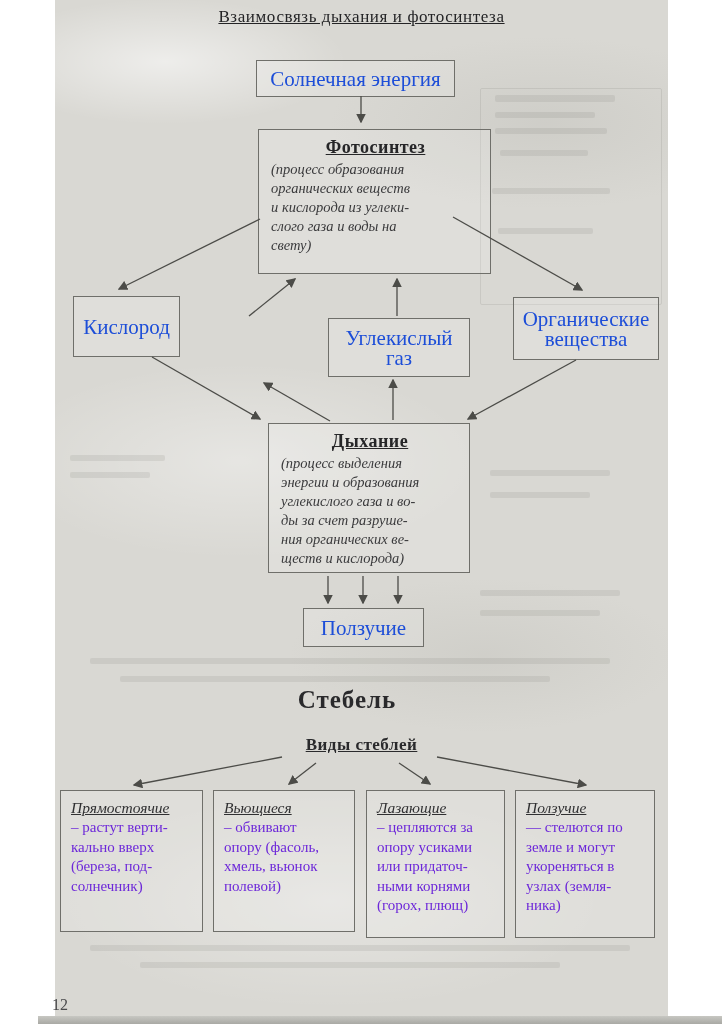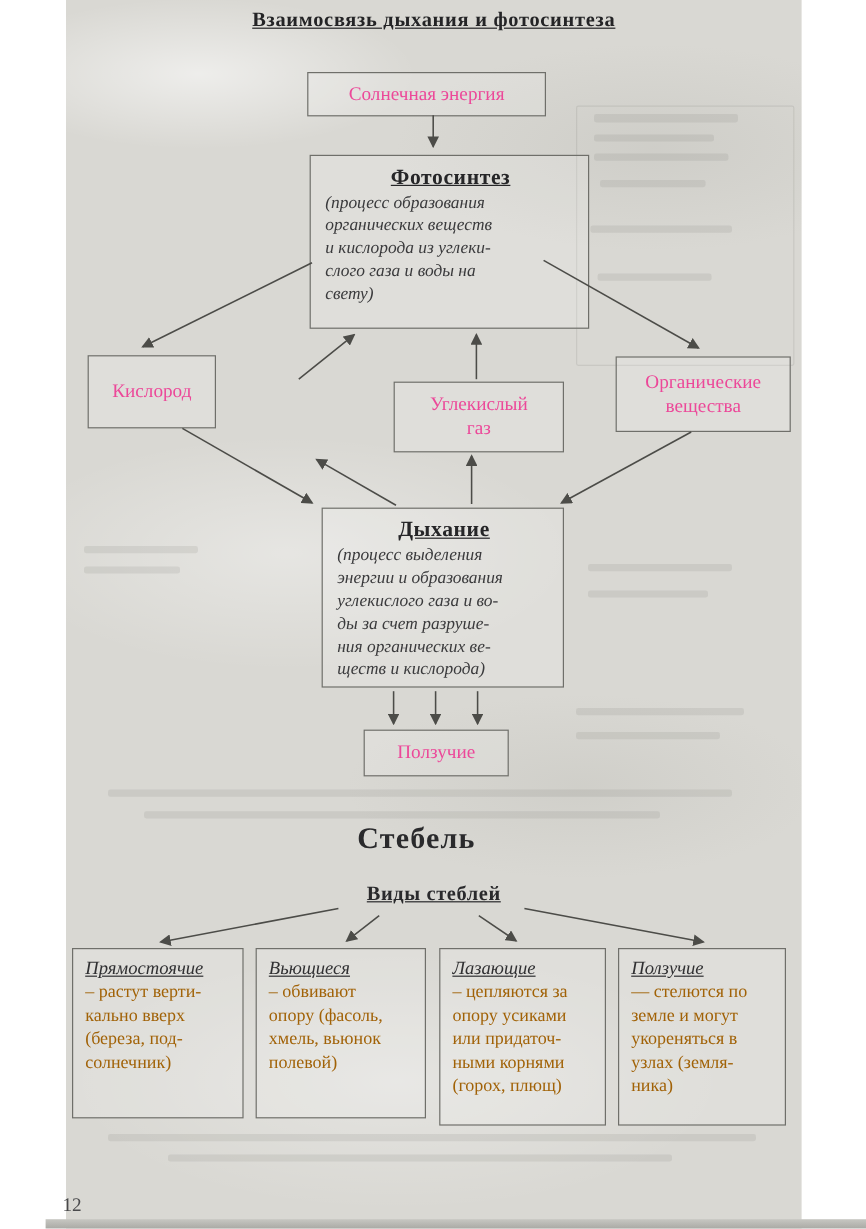--- a/index.html
+++ b/index.html
@@ -24,39 +24,39 @@
   .ghost-box{position:absolute;border:1px solid rgba(130,130,122,0.18);border-radius:2px;}
   #page-edge-shadow{
     position:absolute;left:38px;top:1016px;width:684px;height:8px;
     background:linear-gradient(#c7c7c2,#a9a9a4);
   }
   
   .node{
     position:absolute;border:1.2px solid #6f6f6a;
     background:rgba(255,255,255,0.16);
     display:flex;align-items:center;justify-content:center;
-    text-align:center;font-size:16px;color:#ec4899;line-height:20px;
+    text-align:center;font-size:21px;color:#1d4ed8;line-height:20px;
     white-space:pre-line;
   }
   .bignode{
     position:absolute;border:1.2px solid #6f6f6a;
     background:rgba(255,255,255,0.16);
     padding:7px 10px 0 12px;box-sizing:border-box;
   }
   .bignode .node-title{
     display:block;text-align:center;font-weight:bold;font-size:18px;
     text-decoration:underline;color:#262628;margin-bottom:2px;letter-spacing:0.5px;
   }
   .bignode .node-desc{
     display:block;font-style:italic;font-size:14.5px;line-height:19px;
     white-space:pre-line;color:#3a3a3c;
   }
   #doc-title{
     position:absolute;left:55px;top:7px;width:613px;text-align:center;
-    font-weight:bold;font-size:17px;letter-spacing:0.6px;
+    font-weight:normal;font-size:17px;letter-spacing:0.6px;
     text-decoration:underline;color:#242426;
   }
   #stem-heading{
     position:absolute;left:55px;top:686px;width:584px;text-align:center;
     font-weight:bold;font-size:25px;letter-spacing:1px;color:#2a2a2c;
   }
   #stem-subheading{
     position:absolute;left:55px;top:735px;width:613px;text-align:center;
     font-weight:bold;font-size:17px;letter-spacing:0.5px;
     text-decoration:underline;color:#2a2a2c;
@@ -64,21 +64,21 @@
   .stem-box{
     position:absolute;top:790px;border:1.2px solid #6f6f6a;
     background:rgba(255,255,255,0.16);
     padding:8px 8px 0 10px;box-sizing:border-box;height:142px;
   }
   .stem-box .type-title{
     display:block;font-style:italic;text-decoration:underline;
     font-size:15.5px;color:#303032;margin-bottom:1px;
   }
   .stem-box .type-body{
-    display:block;font-size:15px;line-height:19.5px;white-space:pre-line;color:#a16207;font-family:Liberation Serif, serif;
+    display:block;font-size:15px;line-height:19.5px;white-space:pre-line;color:#6d28d9;font-family:Liberation Serif, serif;
   }
   #page-number{
     position:absolute;left:52px;top:996px;font-size:16px;color:#4a4a4c;
   }
   #arrows{position:absolute;left:0;top:0;pointer-events:none;}
 </style>
 </head>
 <body>
 
 <div id="stage">

